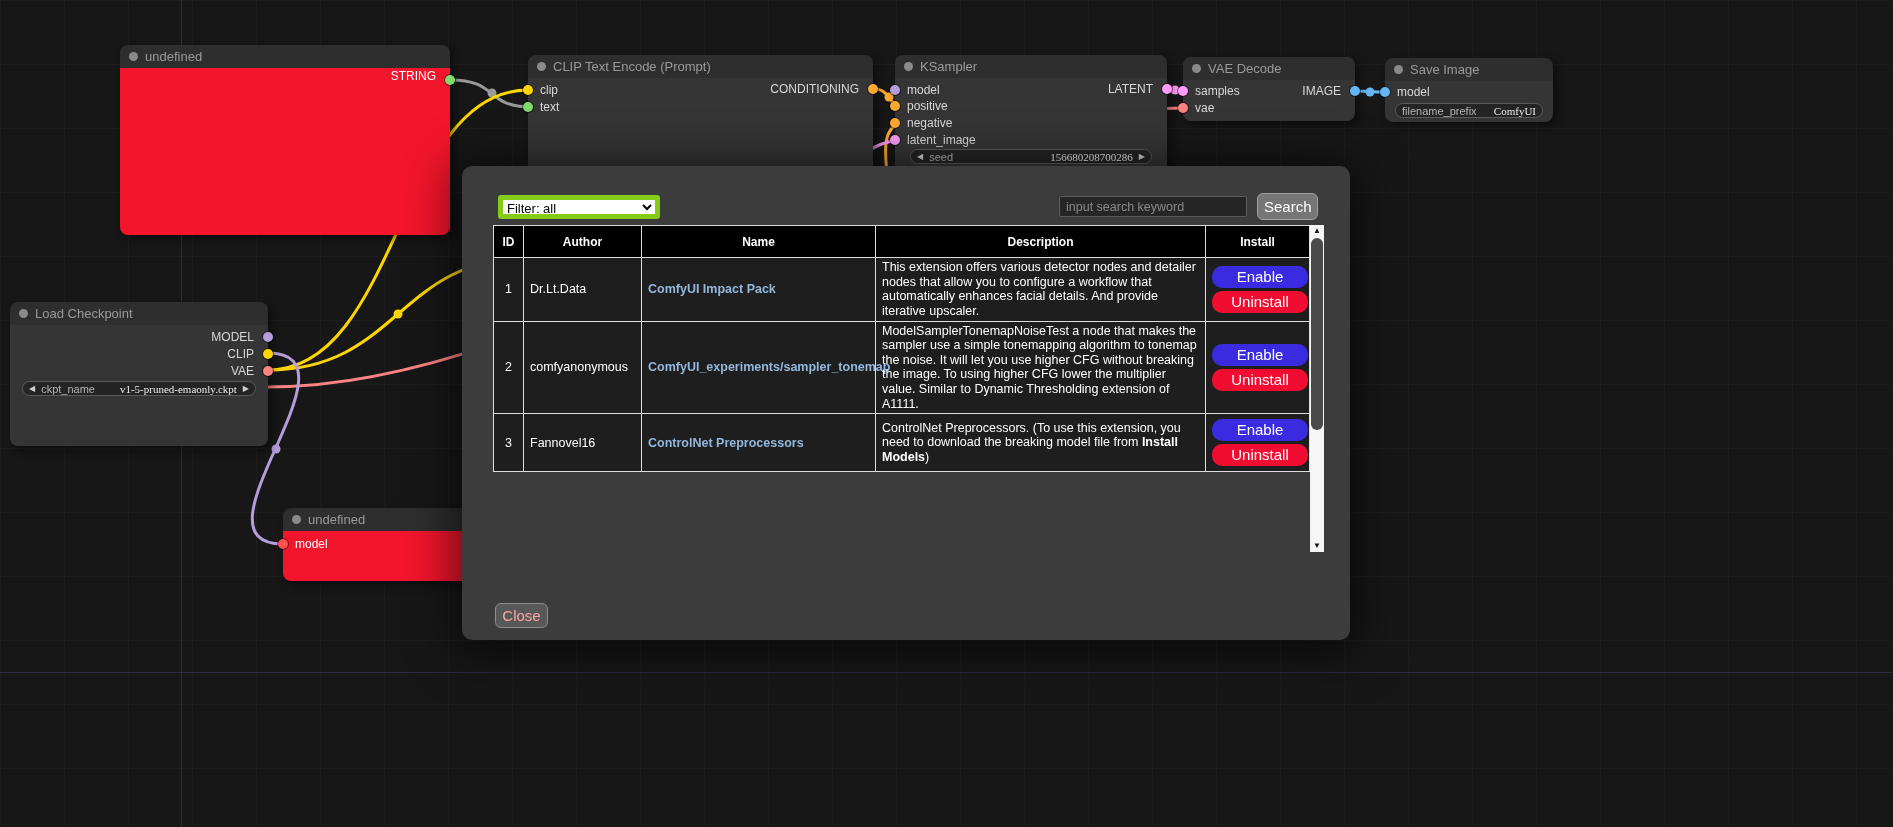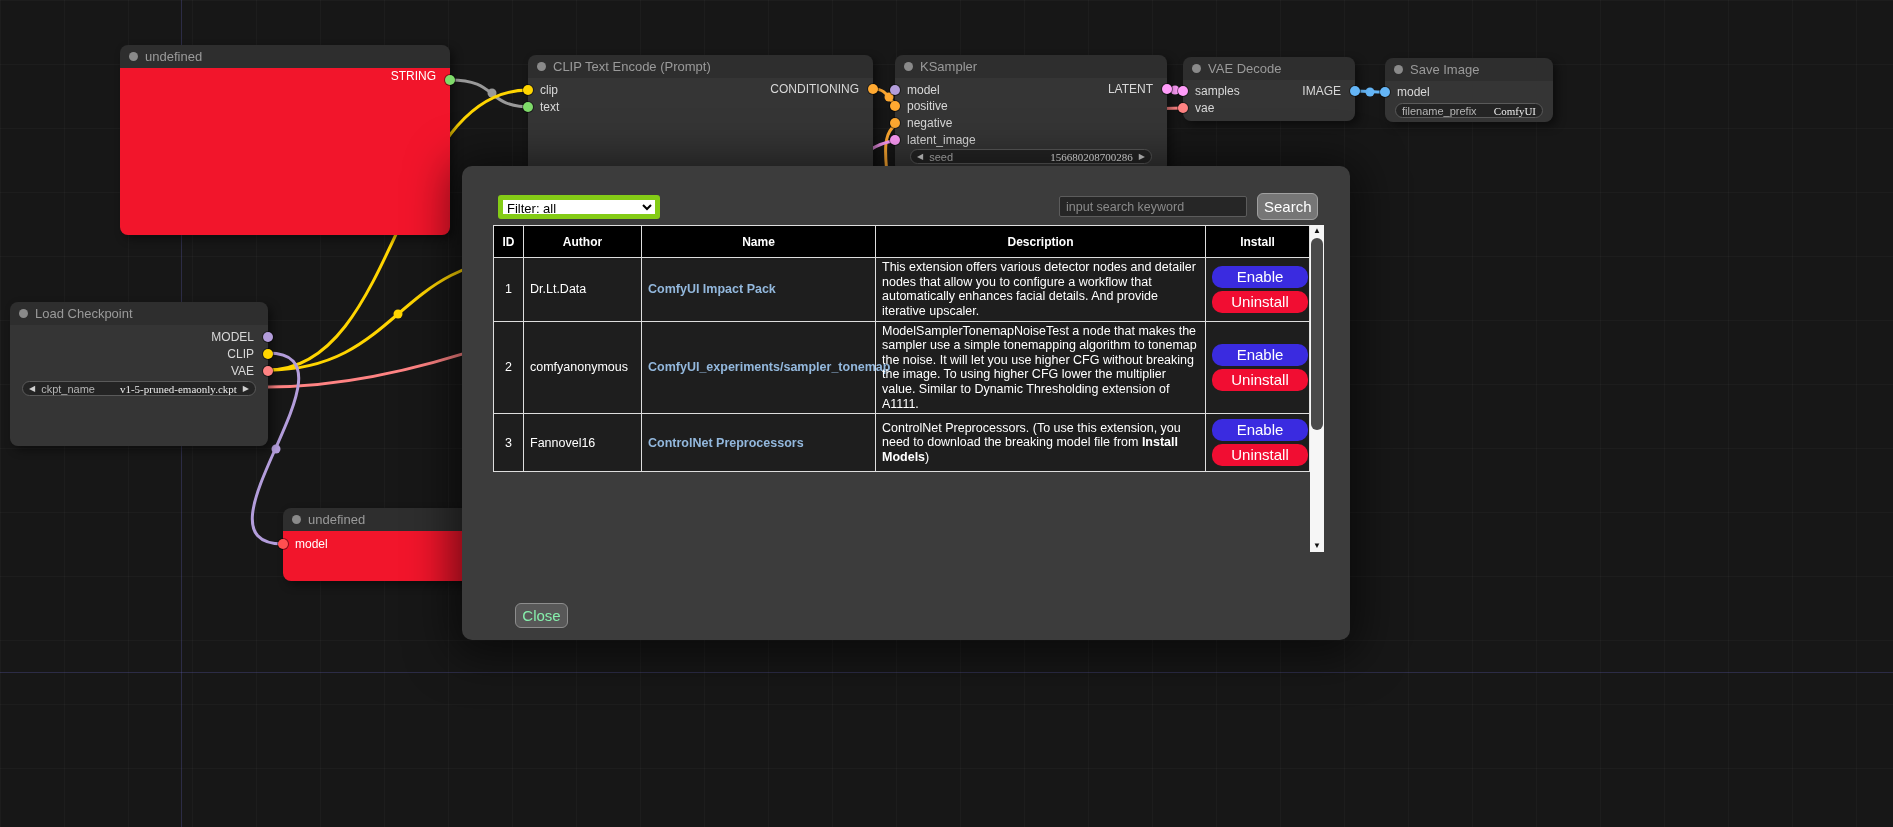--- a/index.html
+++ b/index.html
@@ -70,22 +70,22 @@
       border:none;color:#fff;font-size:15px;font-family:"Liberation Sans",sans-serif;cursor:pointer;line-height:20px;}
   .btn-enable{background:#3a2be0;}
   .btn-uninstall{background:#f10d32;}
   .scrollbar{position:absolute;left:848px;top:59px;width:14px;height:327px;background:#f6f6f6;}
   .sb-up,.sb-down{position:absolute;left:0;width:14px;height:12px;color:#111;font-size:8px;
       text-align:center;line-height:12px;}
   .sb-up{top:0;}
   .sb-down{bottom:0;}
   .sb-thumb{position:absolute;left:1px;top:13px;width:12px;height:192px;background:#4a4a4a;border-radius:6px;}
   .close-btn{position:absolute;left:33px;top:437px;width:53px;height:25px;background:#585858;
-      border:1px solid #8d8d8d;border-radius:6px;color:#86efac;font-size:15px;
-      font-family:"Liberation Sans",sans-serif;cursor:pointer;margin-left:20px;}
+      border:1px solid #8d8d8d;border-radius:6px;color:#fca5a5;font-size:15px;
+      font-family:"Liberation Sans",sans-serif;cursor:pointer;}
 </style>
 </head>
 <body>
 
 <div class="canvas"></div>
 <div class="axis-v"></div>
 <div class="axis-h"></div>
 
 <svg class="wires" width="1893" height="827">
 

